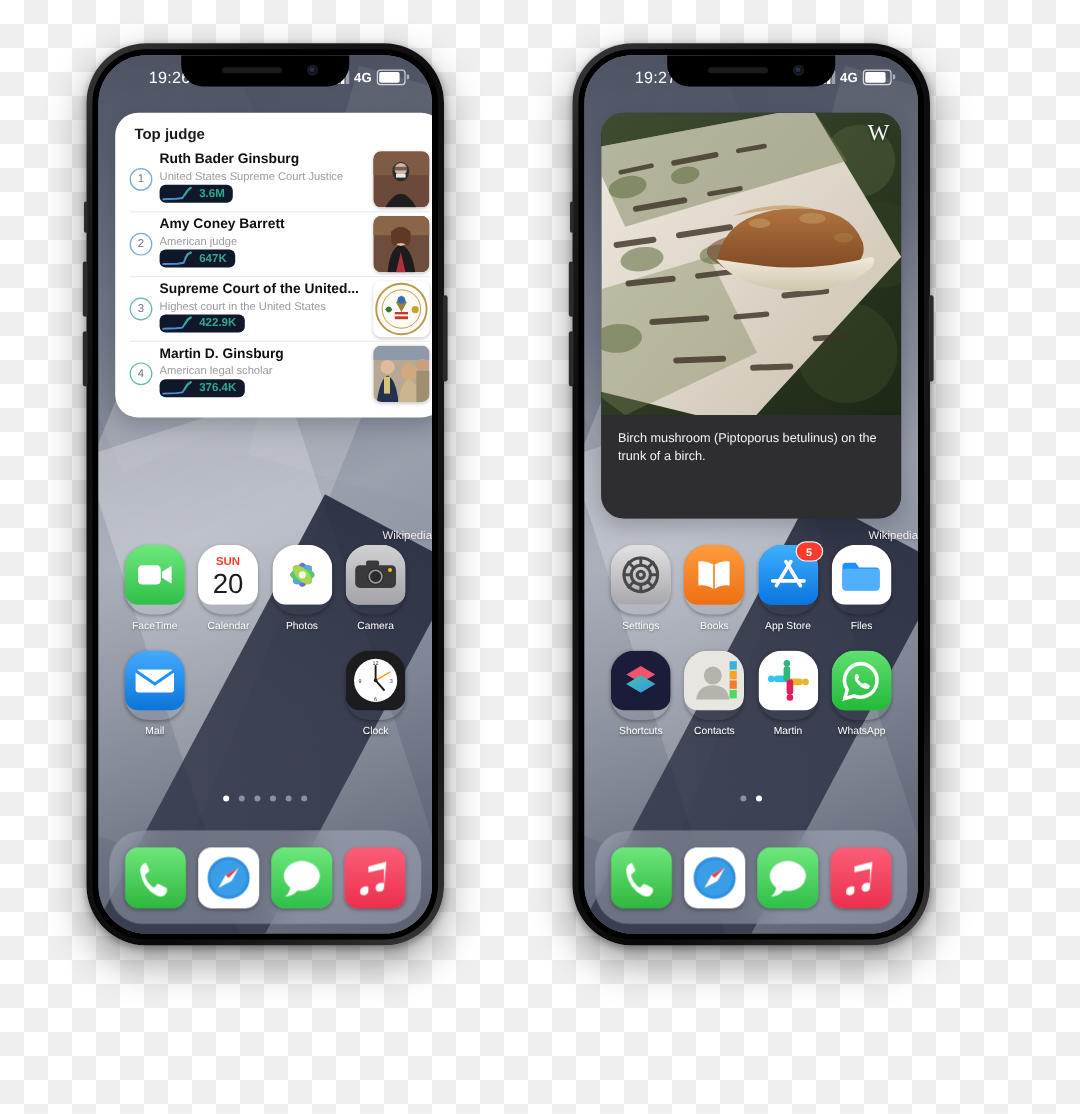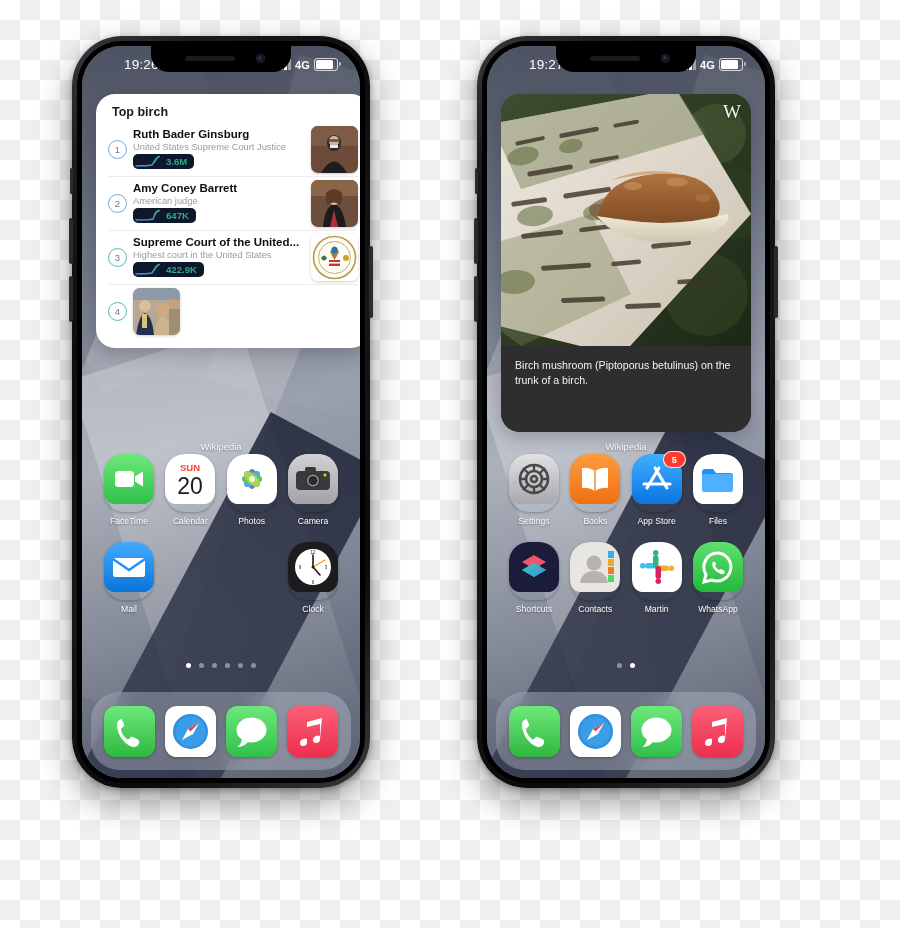--- a/index.html
+++ b/index.html
@@ -90,21 +90,21 @@
   .rank.t3,.rank.t4{border-color:#63b6b0;}
   .wg-main{flex:1 1 auto;min-width:0;}
   .wg-name{font-size:11.5px;font-weight:bold;color:#0f0f10;white-space:nowrap;overflow:hidden;text-overflow:ellipsis;line-height:1.25;}
   .wg-desc{font-size:9.3px;color:#9a9aa0;white-space:nowrap;overflow:hidden;text-overflow:ellipsis;margin-top:1px;}
   .wg-metric{display:inline-flex;align-items:center;gap:3px;background:#0f172a;border-radius:5px;padding:1px 7px 1px 2px;margin-top:2px;}
   .spark{width:28px;height:13px;display:block;}
   .metric-val{font-size:9.6px;font-weight:bold;color:#2fa88b;}
   .thumb{flex:0 0 auto;width:47px;height:47px;border-radius:7px;overflow:hidden;box-shadow:0 1px 3px rgba(0,0,0,.2);}
   .thumb svg{display:block;width:47px;height:47px;}
   .wg-label{
-    position:absolute;left:0;right:0;text-align:center;
+    position:absolute;left:0;right:0;text-align:right;
     font-size:9.5px;color:rgba(255,255,255,.92);
     text-shadow:0 1px 2px rgba(0,0,0,.35);z-index:5;
   }
   #wg-label-left{top:395px;}
   #wg-label-right{top:395px;}
 
   
   .potd{
     position:absolute;left:14px;top:48px;width:250px;height:338px;
     border-radius:19px;overflow:hidden;background:#2c2c2e;
@@ -194,21 +194,21 @@
               <i></i>
             </span>
           <span class="sb-net">4G</span>
           <span class="batt">
               <em></em>
             </span>
         </div>
       </div>
 
       <div class="widget">
-        <div class="wg-title">Top birch</div>
+        <div class="wg-title">Top judge</div>
 
         <div class="wg-row">
           <div class="rank t1">1</div>
           <div class="wg-main">
             <div class="wg-name">Ruth Bader Ginsburg</div>
             <div class="wg-desc">United States Supreme Court Justice</div>
             <div class="wg-metric">
               <svg class="spark" viewBox="0 0 28 13">
                 <path d="M1 11 L12 10.6 L17 10 L21 4 L24 1.5" fill="none" stroke="#4a8fd0" stroke-width="1.6" stroke-linecap="round"></path>
                 <path d="M19 7.5 L21.5 3.5 L24 1.5" fill="none" stroke="#2fa88b" stroke-width="1.6" stroke-linecap="round"></path>
@@ -277,20 +277,31 @@
                 <rect x="18" y="26" width="11" height="6" fill="#c0392b"></rect>
                 <rect x="18" y="28" width="11" height="1.6" fill="#fff"></rect>
                 <path d="M10 24 q3 -5 6 0 q-3 5 -6 0z" fill="#2e7d32"></path>
                 <circle cx="35" cy="24" r="3" fill="#c9a227"></circle>
               </svg>
           </div>
         </div>
 
         <div class="wg-row">
           <div class="rank t4">4</div>
+          <div class="wg-main">
+            <div class="wg-name">Martin D. Ginsburg</div>
+            <div class="wg-desc">American legal scholar</div>
+            <div class="wg-metric">
+              <svg class="spark" viewBox="0 0 28 13">
+                <path d="M1 11 L12 10.6 L17 10 L21 4 L24 1.5" fill="none" stroke="#4a8fd0" stroke-width="1.6" stroke-linecap="round"></path>
+                <path d="M19 7 L21.5 3 L24 1.5" fill="none" stroke="#2fa88b" stroke-width="1.6" stroke-linecap="round"></path>
+              </svg>
+              <span class="metric-val">376.4K</span>
+            </div>
+          </div>
           <div class="thumb">
             <svg viewBox="0 0 47 47">
                 <rect width="47" height="47" fill="#b6a894"></rect>
                 <rect width="47" height="12" fill="#8e9aa8"></rect>
                 <circle cx="12" cy="18" r="6" fill="#e0bb99"></circle>
                 <path d="M3 47 q3 -20 9 -22 q7 3 9 22 Z" fill="#24304f"></path>
                 <rect x="9" y="26" width="5" height="14" fill="#d9c27a"></rect>
                 <circle cx="30" cy="22" r="7" fill="#d2a87f"></circle>
                 <path d="M21 47 q3 -18 9 -19 q7 2 10 19 Z" fill="#cbb58e"></path>
                 <circle cx="41" cy="16" r="5" fill="#c99f7c"></circle>

